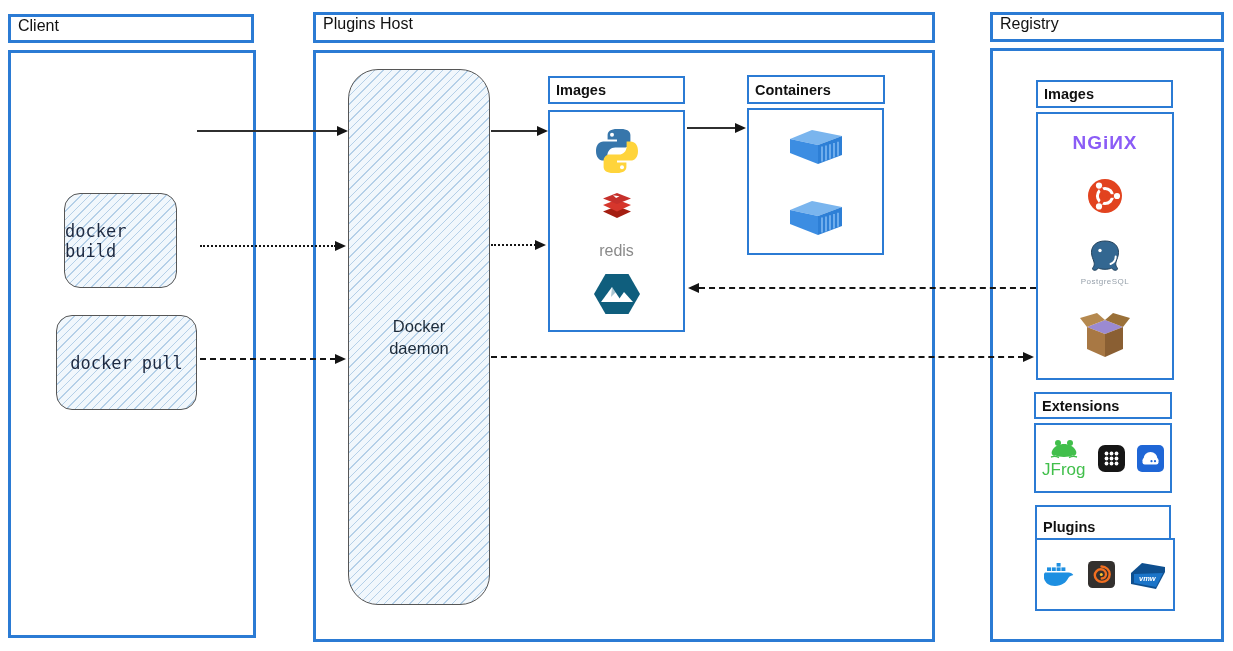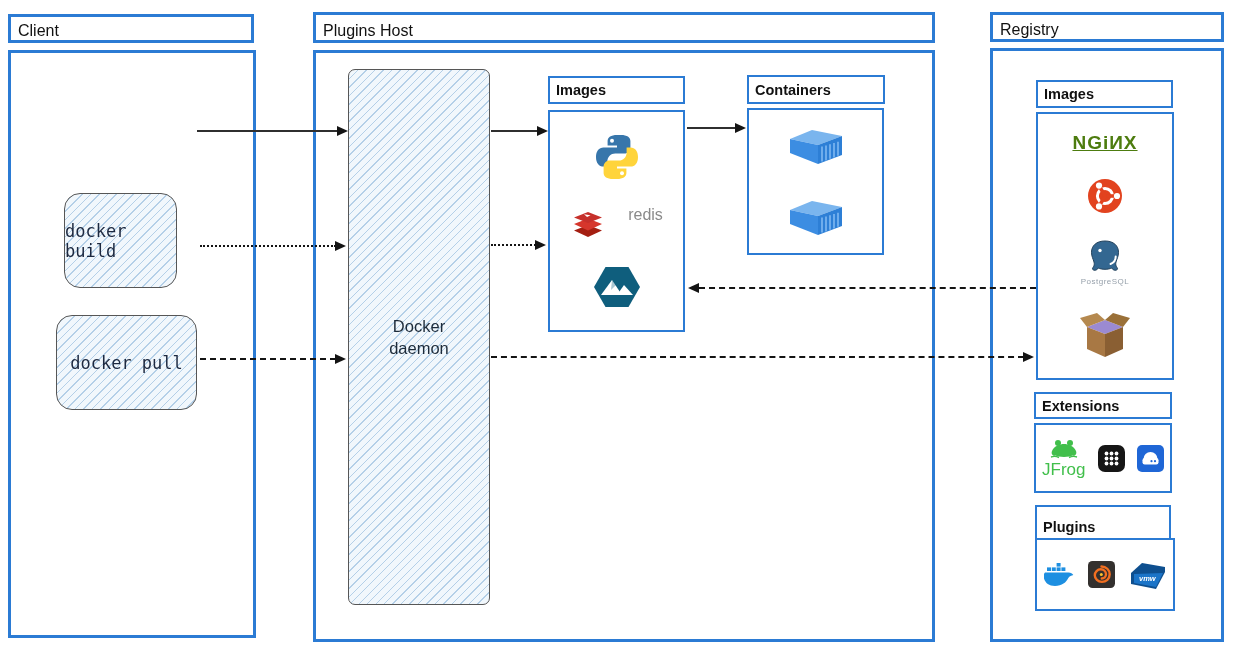--- a/index.html
+++ b/index.html
@@ -1,56 +1,56 @@
 <!DOCTYPE html>
 <html><head>
 <meta charset="utf-8">
 <style>
   html,body{margin:0;padding:0;background:#fff;}
   .canvas{position:relative;width:1233px;height:651px;background:#fff;
           font-family:"Liberation Sans",sans-serif;overflow:hidden;}
 
   
   .gtitle{position:absolute;border:3px solid #2b7bd4;background:#fff;
-          display:flex;align-items:flex-end;padding-left:7px;box-sizing:border-box;
+          display:flex;align-items:flex-start;padding-left:7px;box-sizing:border-box;
           font-size:16px;color:#111;}
   .gbody{position:absolute;border:3px solid #2b7bd4;background:#fff;box-sizing:border-box;}
   .ptitle{position:absolute;border:2px solid #2b7bd4;background:#fff;
           display:flex;align-items:center;padding-left:6px;box-sizing:border-box;
           font-size:14.5px;color:#111;font-weight:bold;}
   .pbody{position:absolute;border:2px solid #2b7bd4;background:#fff;box-sizing:border-box;
          display:flex;flex-direction:column;align-items:center;justify-content:space-around;}
   .prow{flex-direction:row;}
 
   
   .sketch{position:absolute;box-sizing:border-box;border:1.7px solid #565656;
           background-color:#f1f7fc;
           background-image:repeating-linear-gradient(135deg,
              rgba(130,175,215,.55) 0px, rgba(130,175,215,.55) 1px,
              transparent 1px, transparent 6px);}
   .cmd{border-radius:16px;display:flex;align-items:center;justify-content:center;}
   .cmd span{font-family:"DejaVu Sans Mono",monospace;font-size:17px;color:#1d2940;}
-  .daemon{border-radius:7px;display:flex;align-items:center;justify-content:center;}
+  .daemon{border-radius:30px;display:flex;align-items:center;justify-content:center;}
   .daemon span{font-size:16.5px;color:#1d2b3a;text-align:center;line-height:1.35;
                display:block;width:80px;}
 
   
   .ln{position:absolute;height:0;}
   .ln.solid{border-top:2.2px solid #2f2f2f;}
   .ln.dotted{border-top:2.6px dotted #141414;}
   .ln.dashed{border-top:2.6px dashed #141414;}
   .ah-r{position:absolute;width:0;height:0;border-top:5px solid transparent;
         border-bottom:5px solid transparent;border-left:11px solid #141414;}
   .ah-l{position:absolute;width:0;height:0;border-top:5px solid transparent;
         border-bottom:5px solid transparent;border-right:11px solid #141414;}
 
   .iconcol{display:flex;flex-direction:column;align-items:center;gap:2px;}
-  .redisrow{display:flex;align-items:flex-start;gap:22px;}
+  .redisrow{display:flex;align-items:center;gap:22px;flex-direction:column;}
   .redisrow span{font-size:16px;color:#8a8a8a;}
-  .nginxtext{font-weight:bold;font-size:19px;letter-spacing:1px;color:#4d7c0f;text-decoration:underline;}
+  .nginxtext{font-weight:bold;font-size:19px;letter-spacing:1px;color:#8b5cf6;}
   .pgtext{font-size:8px;color:#97a1ab;letter-spacing:.5px;}
   .jfrogtext{font-size:17px;font-weight:normal;color:#41bf4b;line-height:1;}
 </style>
 </head>
 <body>
 
 <div class="canvas">
 
   <div class="gtitle" style="left:8px;top:14px;width:246px;height:29px">
     <span>Client</span>

